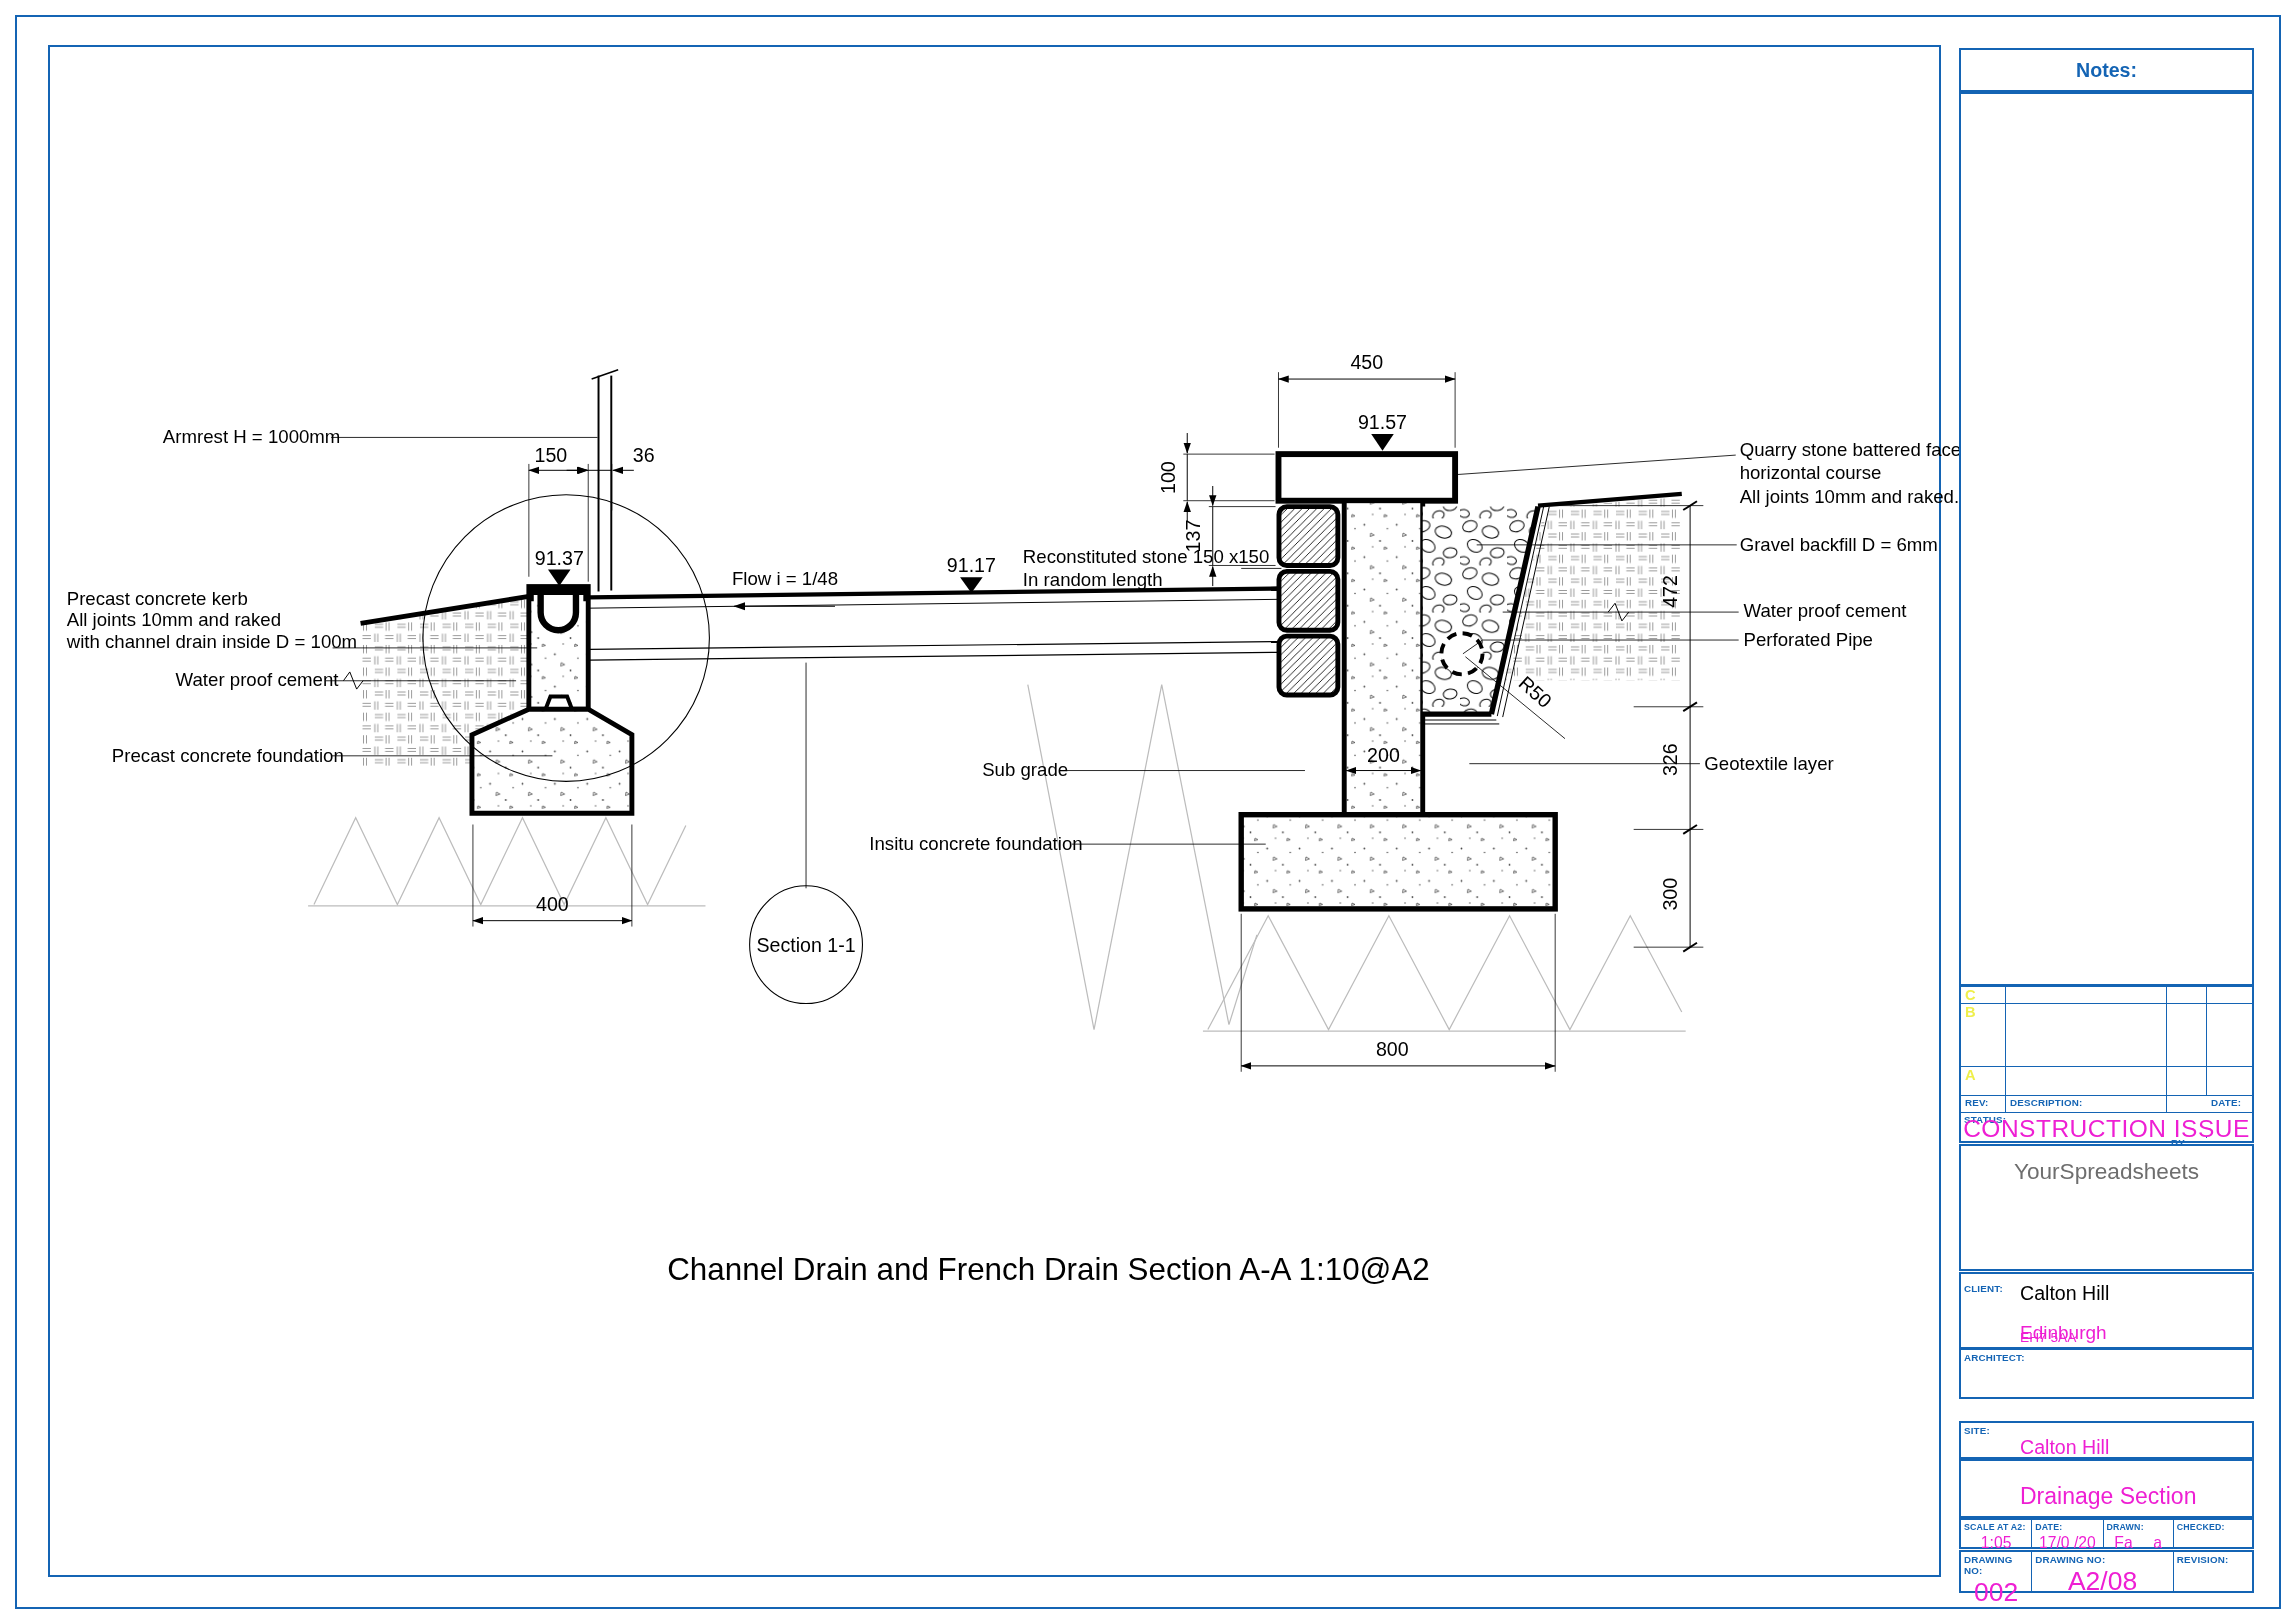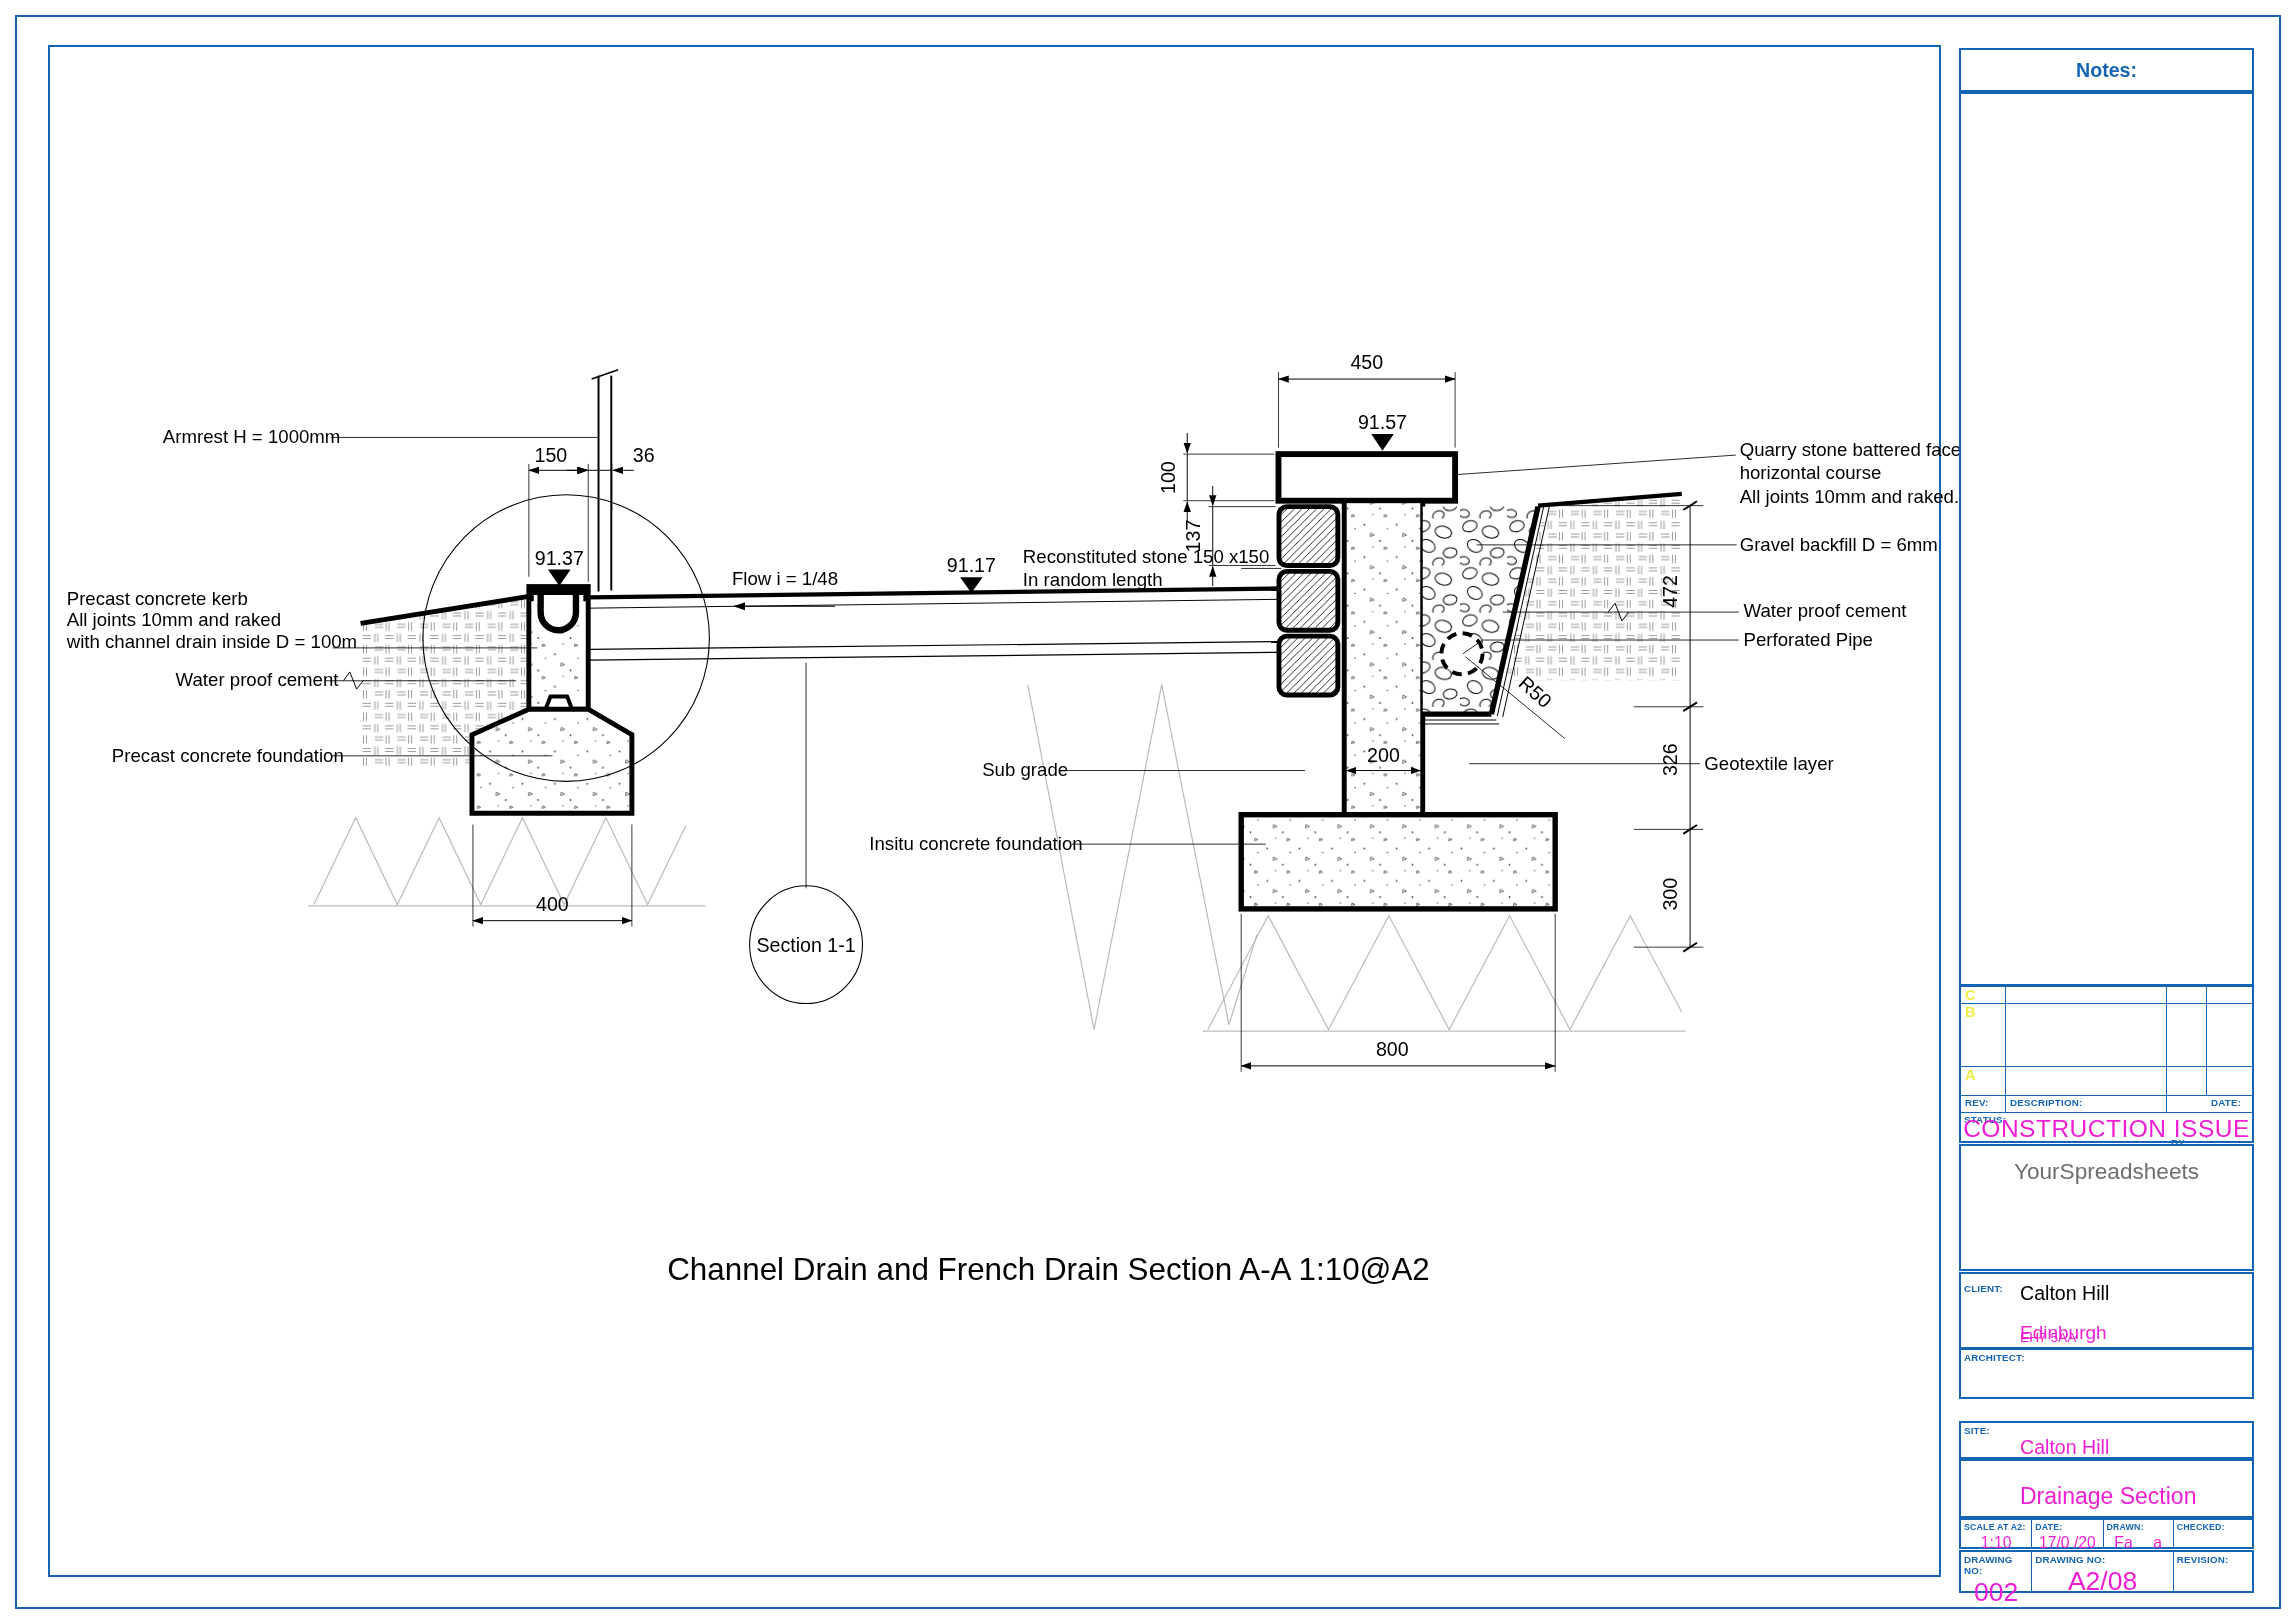--- a/index.html
+++ b/index.html
@@ -329,21 +329,21 @@
 </div>
 
 <div class="pbox" style="left:1959px;top:1459px;width:295px;height:59px;">
   <span class="plabel" style="position:absolute;left:2.9px;top:10px;margin-top:45px;">TITLE:</span>
   <div class="val-mag" style="position:absolute;left:59px;top:21.6px;font-size:23px;">Drainage Section</div>
 </div>
 
 <div class="pbox" style="left:1959px;top:1518px;width:295px;height:31px;display:flex;">
   <div class="cell" style="width:72px;">
     <div class="plabel" style="font-size:8.8px;">SCALE AT A2:</div>
-    <div class="small-val">1:10</div>
+    <div class="small-val">1:05</div>
   </div>
   <div class="cell" style="width:72px;">
     <div class="plabel" style="font-size:8.8px;">DATE:</div>
     <div class="small-val">17/0 /20</div>
   </div>
   <div class="cell" style="width:71px;">
     <div class="plabel" style="font-size:8.8px;">DRAWN:</div>
     <div class="small-val" style="display:flex;justify-content:space-between;padding:0 7.9px;">
       <span>Fa</span>
       <span>a</span>

